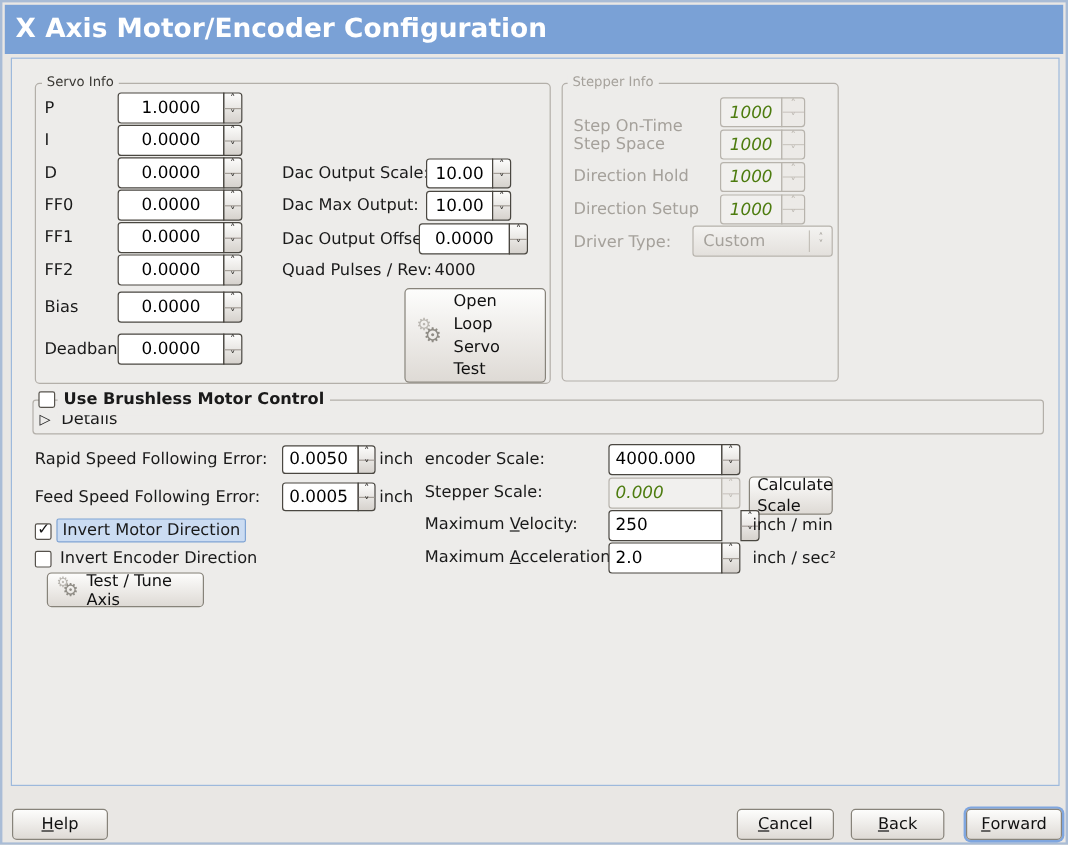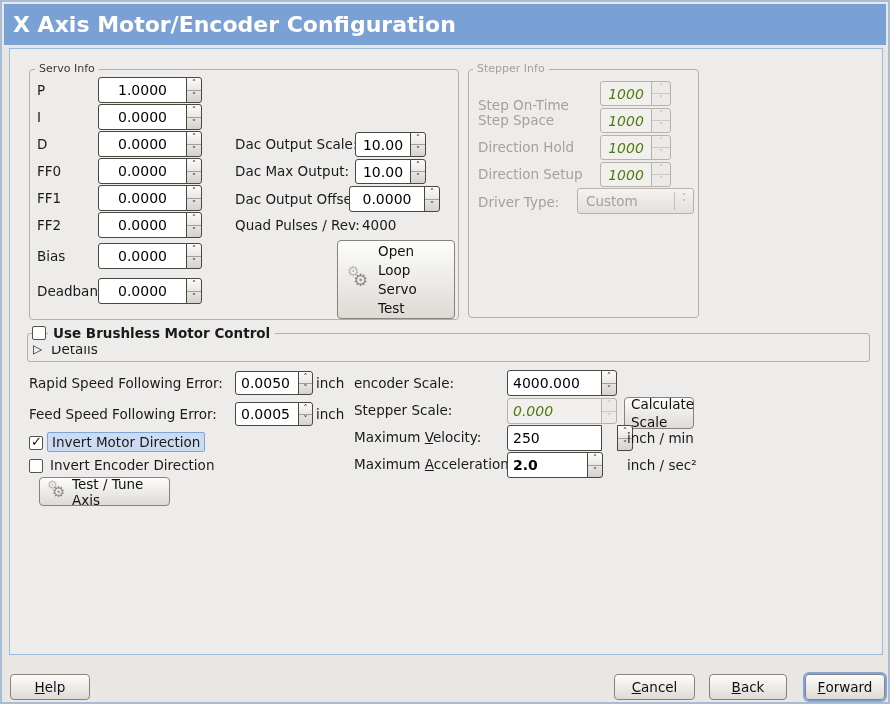--- a/index.html
+++ b/index.html
@@ -282,21 +282,21 @@
     <div class="sp-entry" style="width:95px;">250</div>
     <div class="sp-btns">
         <div class="sp-up"></div>
         <div class="sp-dn"></div>
       </div>
   </div>
   <div class="unit" style="left:625px;top:423px;line-height:26px;">inch / min</div>
 
   <div class="lbl" style="left:352px;top:449px;line-height:26px;">Maximum <u>A</u>cceleration:</div>
   <div class="spin" style="left:505px;top:450px;">
-    <div class="sp-entry" style="width:81px;font-weight:bold;">2.0</div>
+    <div class="sp-entry" style="width:95px;">2.0</div>
     <div class="sp-btns">
         <div class="sp-up"></div>
         <div class="sp-dn"></div>
       </div>
   </div>
   <div class="unit" style="left:625px;top:450px;line-height:26px;">inch / sec²</div>
 
   <div class="cb checked" style="left:27px;top:434px;"></div>
   <div class="hl-label" style="left:45px;top:430px;">Invert Motor Direction</div>
 

